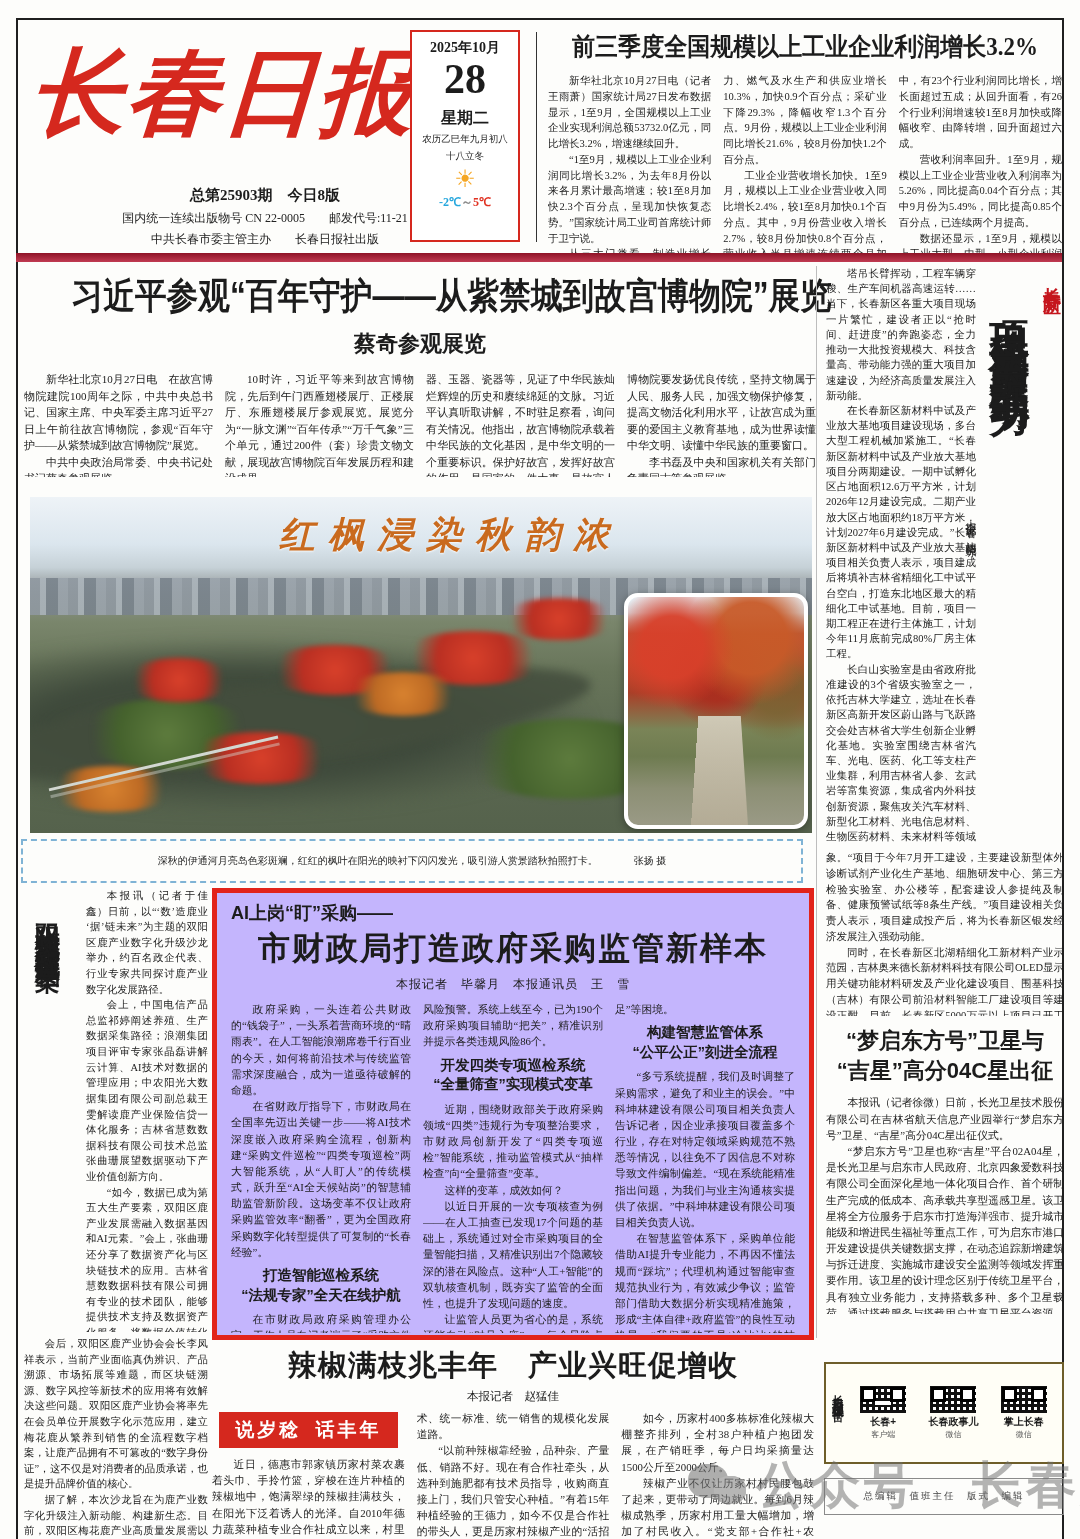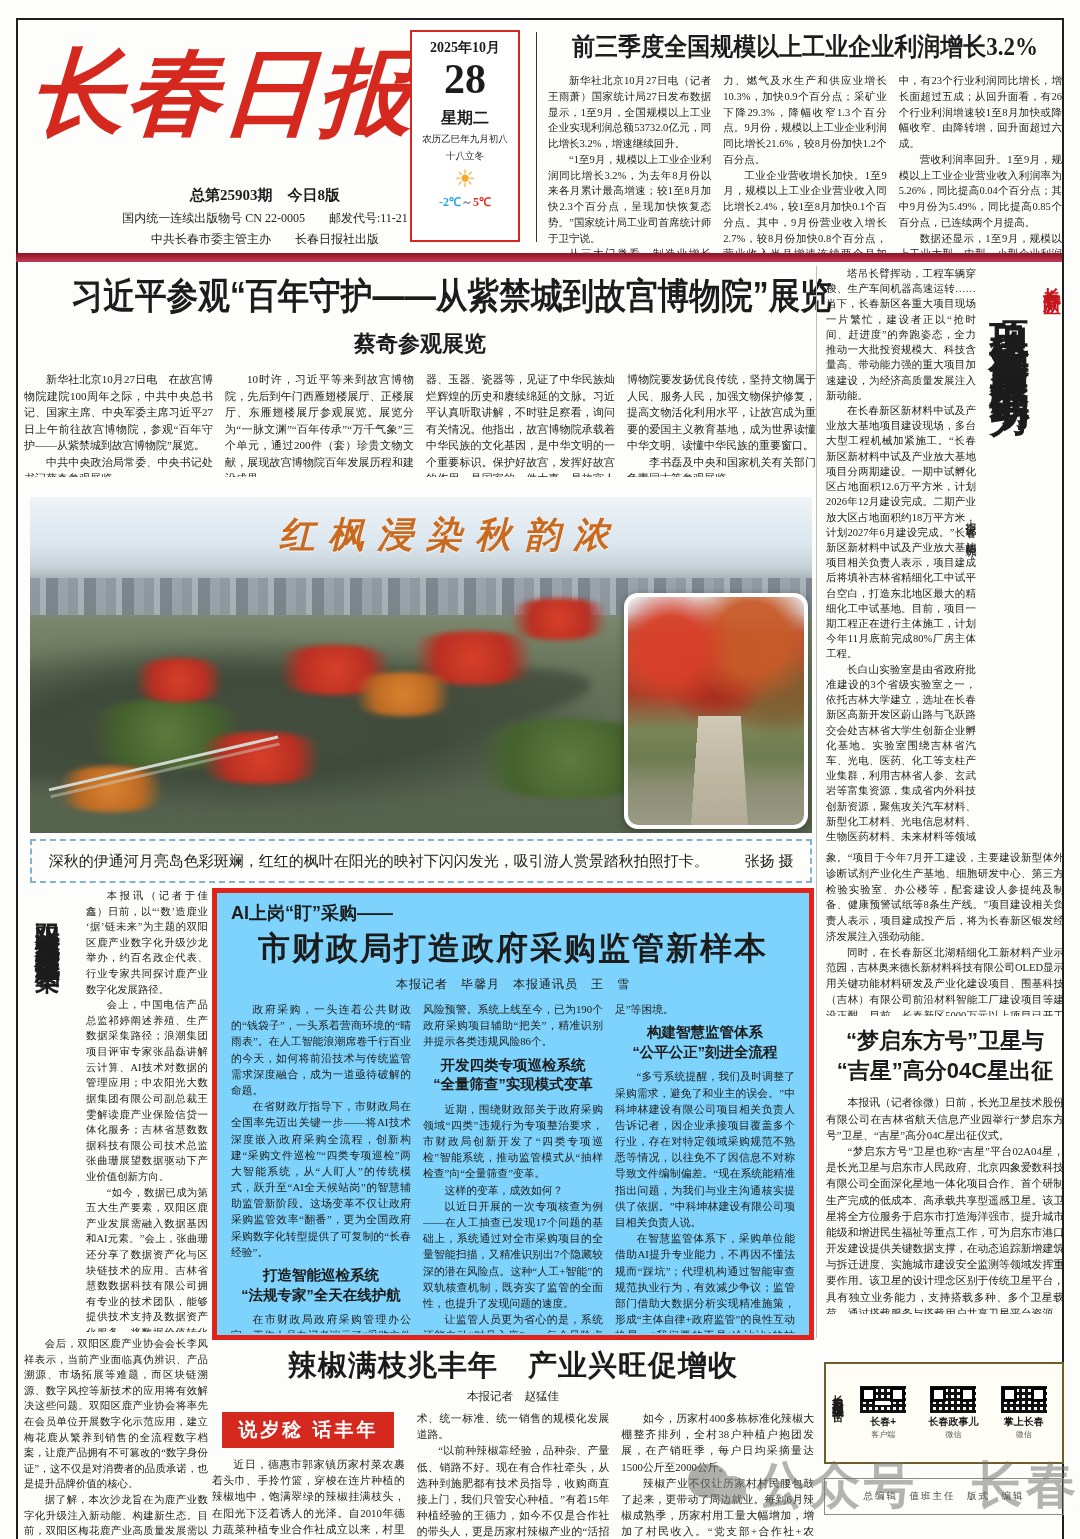--- a/index.html
+++ b/index.html
@@ -67,23 +67,23 @@
   .ph-inset{position:absolute;right:4px;bottom:4px;width:176px;height:228px;border:4px solid #fff;
      border-radius:14px;overflow:hidden;box-shadow:0 2px 8px rgba(0,0,0,.35);
      background:linear-gradient(180deg,#e9eef3 0%,#d9e3e9 7%,#b5573a 16%,#c44a2e 28%,#a93f28 42%,#7a8457 58%,#6e7b50 70%,#8c8f74 84%,#9a9a86 100%);}
   .ph-inset::before{content:"";position:absolute;inset:0;
      background:radial-gradient(circle at 25% 22%,rgba(216,64,42,.95) 0 14%,transparent 28%),
                 radial-gradient(circle at 70% 18%,rgba(200,90,40,.95) 0 16%,transparent 30%),
                 radial-gradient(circle at 50% 34%,rgba(170,45,30,.9) 0 15%,transparent 30%),
                 radial-gradient(circle at 85% 40%,rgba(120,100,50,.8) 0 12%,transparent 26%);}
   .ph-inset::after{content:"";position:absolute;left:38%;bottom:0;width:28%;height:52%;
      background:linear-gradient(180deg,#cfc9b6,#b2aa94);transform:perspective(120px) rotateX(18deg);}
-  .caption{left:30px;top:839px;width:782px;height:44px;border:2px dashed #7fb3d5;
+  .caption{left:21px;top:839px;width:782px;height:44px;border:2px dashed #7fb3d5;
      box-sizing:border-box;display:flex;align-items:center;justify-content:center;
-     font-size:15px;gap:36px;}
+     font-size:10px;gap:36px;}
   
   .vline1{left:816px;top:266px;height:1072px;border-left:1px solid #bdbdbd;width:0;}
   .nd{left:826px;top:266px;width:238px;height:752px;}
   .nd-kicker{position:absolute;right:0;top:6px;writing-mode:vertical-rl;font-size:18px;
      font-weight:800;color:#c5161d;letter-spacing:4px;font-family:"Liberation Sans",sans-serif;}
   .nd-title{position:absolute;right:26px;top:24px;writing-mode:vertical-rl;font-size:40px;
      font-weight:900;letter-spacing:5px;height:724px;font-family:"Liberation Sans",sans-serif;}
   .nd-byline{position:absolute;right:86px;top:246px;writing-mode:vertical-rl;font-size:11px;
      letter-spacing:2px;}
   .nd-body{position:absolute;left:0;top:0;width:150px;height:578px;overflow:hidden;
@@ -124,36 +124,36 @@
   .wm-icon::after{left:26px;top:18px;width:32px;height:28px;box-shadow:inset 0 0 0 40px #7d7d7d;}
   
   .deer{left:24px;top:888px;width:184px;height:650px;}
   .deer-title{position:absolute;left:8px;top:16px;writing-mode:vertical-rl;font-size:25px;
      font-weight:900;letter-spacing:3px;height:408px;font-family:"Liberation Sans",sans-serif;}
   .deer-body{position:absolute;left:62px;top:0;width:122px;height:444px;overflow:hidden;
      text-align:justify;font-size:10.4px;}
   .deer-wide{position:absolute;left:0;top:448px;width:184px;height:200px;overflow:hidden;
      text-align:justify;font-size:10.4px;}
   
-  .ai{left:212px;top:888px;width:602px;height:452px;border:5px solid #e2231a;background:#7dd3fc;
+  .ai{left:212px;top:888px;width:602px;height:452px;border:5px solid #e2231a;background:#c4b5fd;
      box-sizing:border-box;padding:8px 14px;}
   .ai-kicker{font-family:"Liberation Sans",sans-serif;font-size:18px;font-weight:700;}
   .ai-title{font-family:"Liberation Sans",sans-serif;font-size:32px;font-weight:900;
      text-align:center;letter-spacing:2px;margin-top:2px;}
   .ai-byline{font-size:12px;text-align:center;margin:5px 0 8px;letter-spacing:1px;}
   .ai-cols{height:332px;font-size:10.8px;}
   .ai-cols .col-h{font-size:14.5px;}
   
   .pepper{left:212px;top:1346px;width:602px;height:193px;overflow:hidden;}
   .pepper-title{font-family:"Liberation Sans",sans-serif;font-size:29px;font-weight:900;
      text-align:center;letter-spacing:1px;}
   .pepper-byline{font-size:11.5px;text-align:center;margin:3px 0 6px;}
   .pepper-cols{height:128px;font-size:10.8px;}
   .badge{display:block;width:fit-content;margin:2px auto 8px;background:#d5281e;color:#fff;
-     font-family:Liberation Sans, sans-serif;font-size:19px;font-weight:800;
+     font-family:Liberation Mono, monospace;font-size:19px;font-weight:800;
      padding:5px 16px;letter-spacing:3px;}
 </style>
 </head>
 <body>
 
 <div class="abs frame"></div>
 
 <div class="abs masthead">长春日报</div>
 <div class="abs issue-block">
   <div class="issue-line">总第25903期　今日8版</div>

